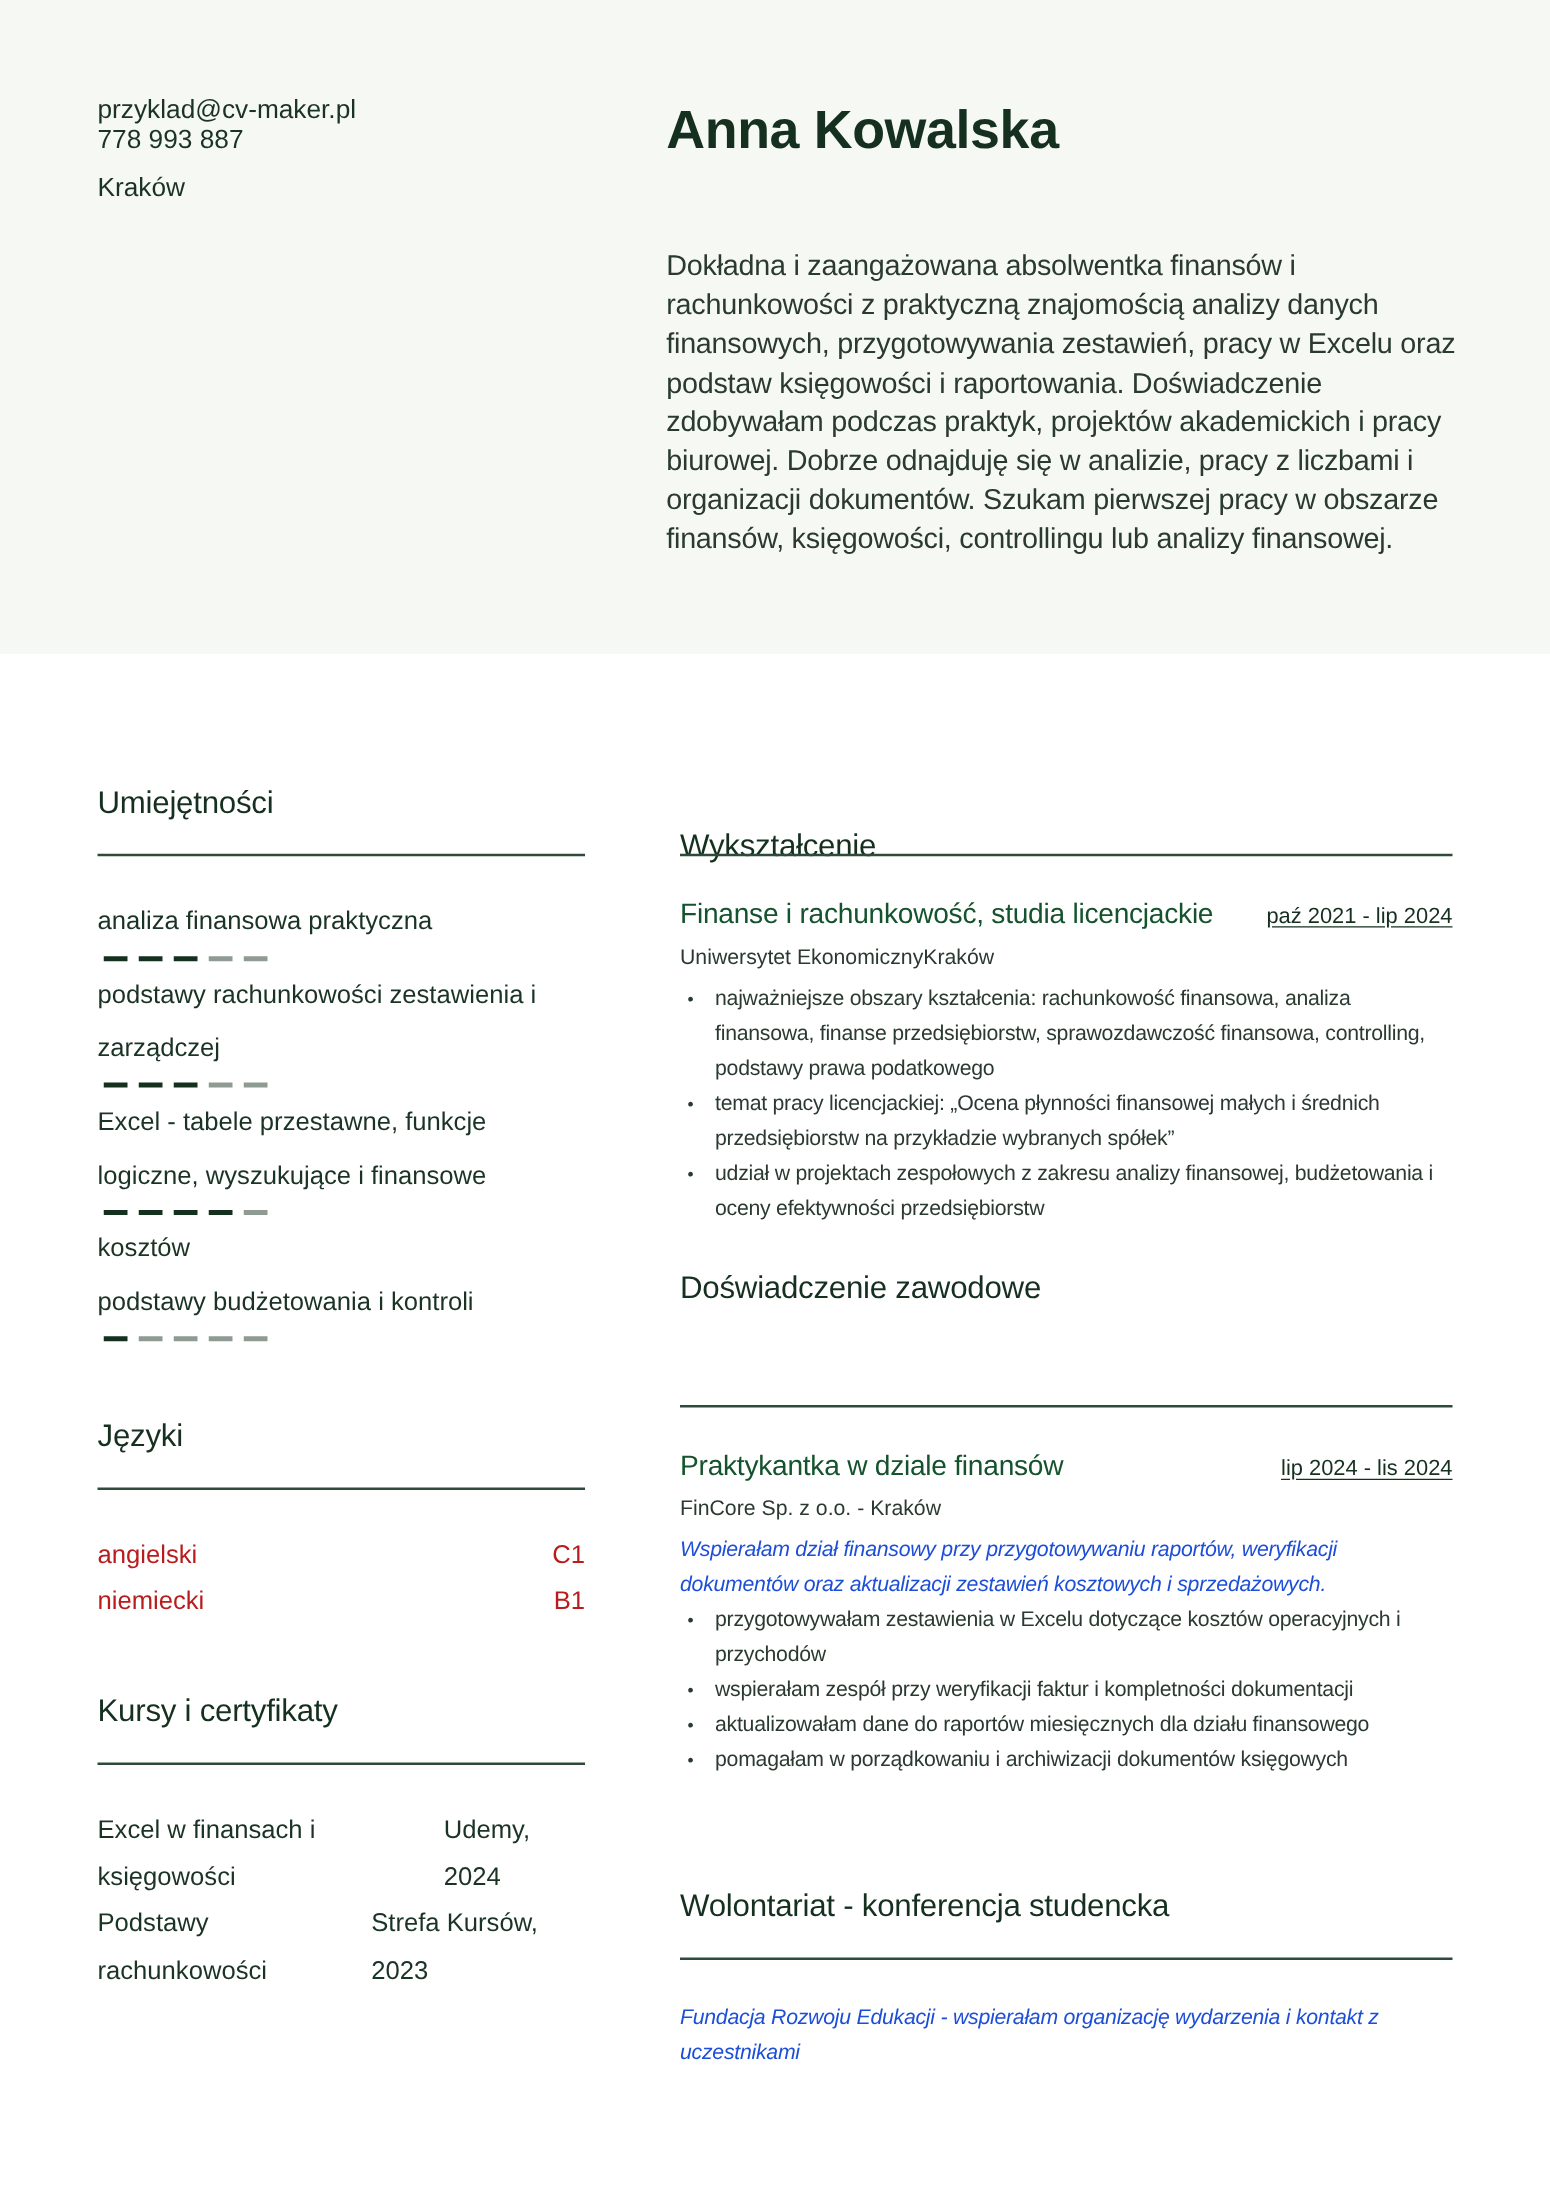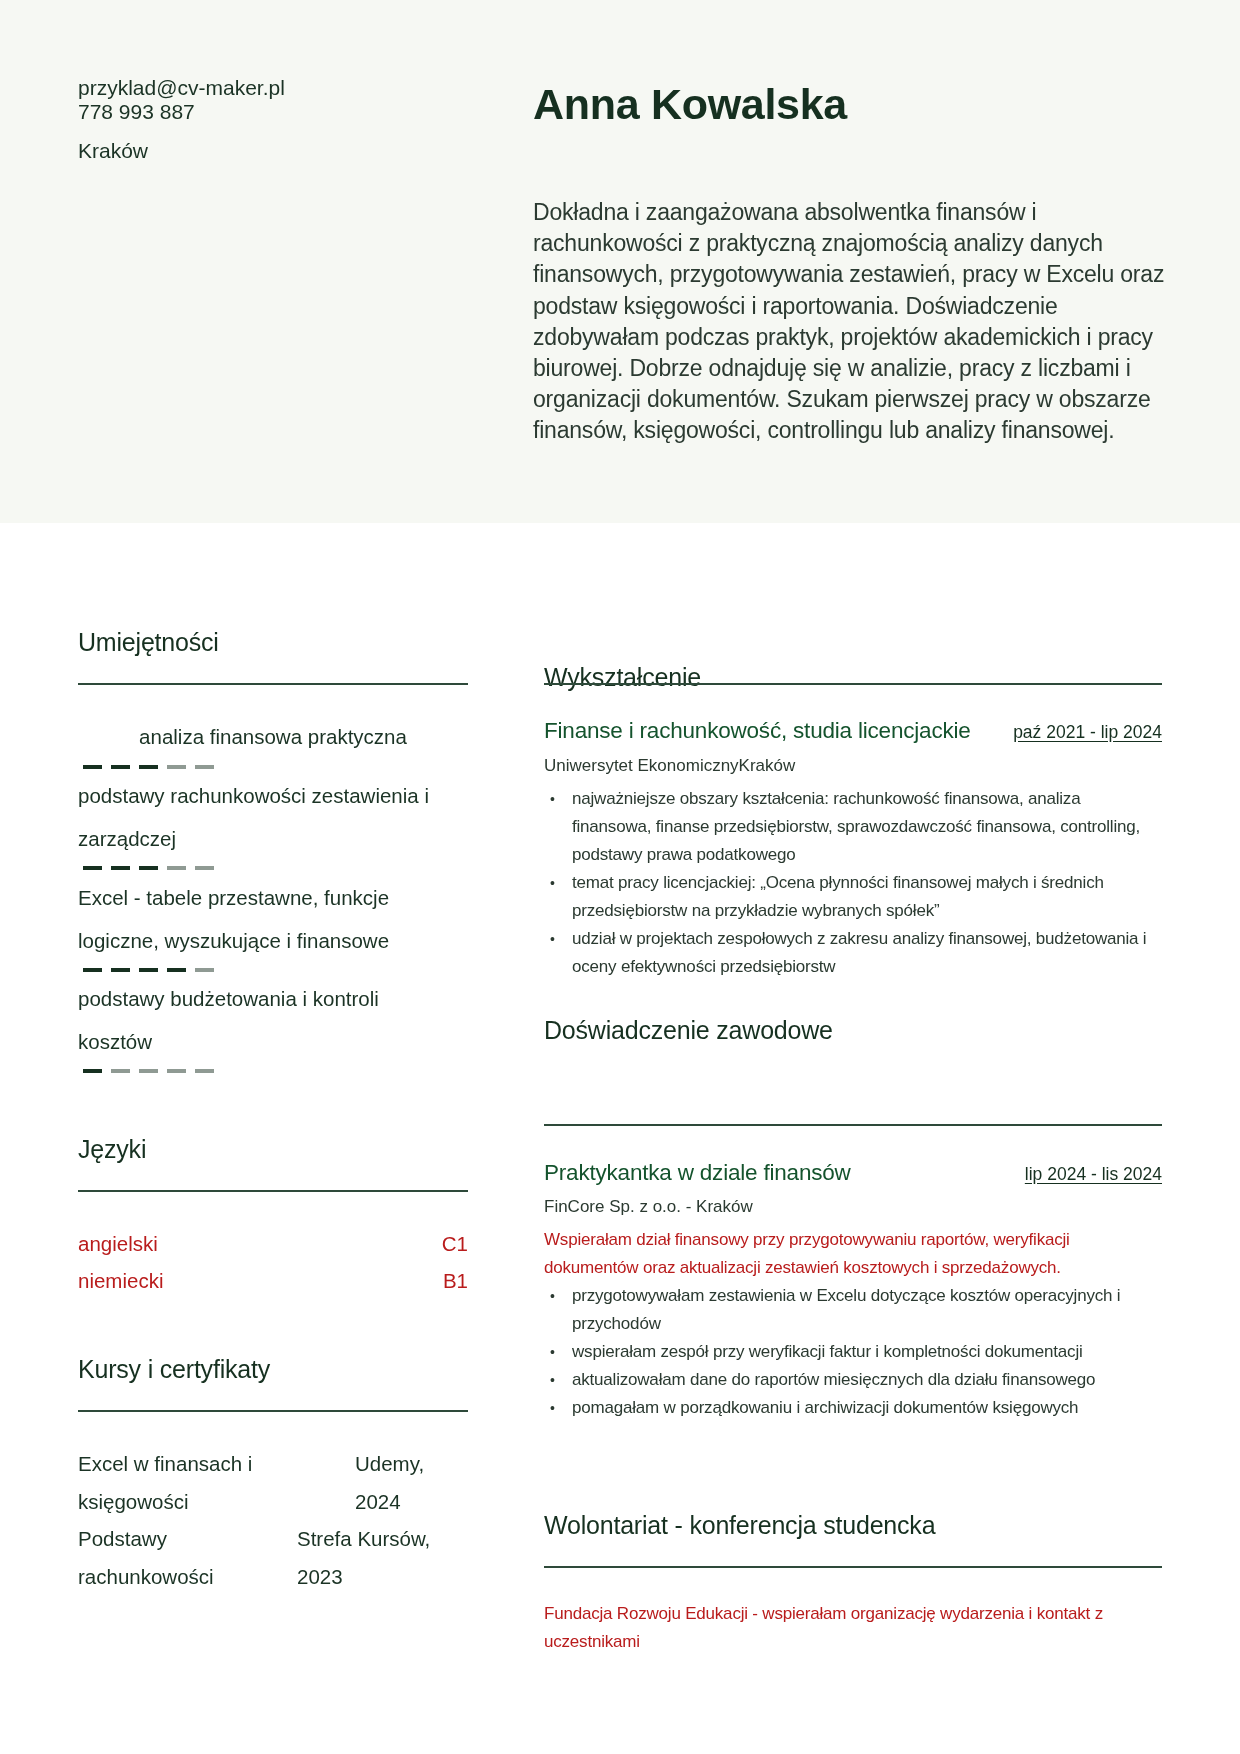--- a/index.html
+++ b/index.html
@@ -38,21 +38,21 @@
   .bar { position: absolute; top: 0; width: 19px; height: 4px; background: #8f9a93; }
   .bar.on { background: #163020; }
 
   .lang-row { position: absolute; left: 78px; width: 390px; font-size: 20.5px; display: flex; justify-content: space-between; color: #b91c1c; }
 
   .course { position: absolute; font-size: 20.5px; line-height: 37.5px; color: #1b3325; }
 
   .entry-title { position: absolute; left: 544px; font-size: 22.5px; color: #14532d; letter-spacing: -0.2px; }
   .entry-date { position: absolute; right: 78px; font-size: 17.5px; color: #163020; text-decoration: underline; text-underline-offset: 3px; }
   .entry-sub { position: absolute; left: 544px; font-size: 17px; color: #2b3a31; }
-  .entry-text { position: absolute; left: 544px; width: 620px; font-size: 17px; line-height: 28px; color: #b91c1c; letter-spacing: -0.2px; }
+  .entry-text { position: absolute; left: 544px; width: 620px; font-size: 17px; line-height: 28px; color: #1d4ed8; letter-spacing: -0.2px; font-style: italic; }
   ul.bullets { position: absolute; left: 544px; width: 620px; list-style: none; font-size: 17px; line-height: 28px; color: #2b3a31; letter-spacing: -0.2px; }
   ul.bullets li { position: relative; padding-left: 28px; }
   ul.bullets li .dot { position: absolute; left: 6px; top: 0; font-size: 14px; }
 </style>
 </head>
 <body>
 
 <div class="header-bg"></div>
 
 <div class="contact">
@@ -60,21 +60,21 @@
   <div>778 993 887</div>
   <div class="city">Kraków</div>
 </div>
 
 <div class="name">Anna Kowalska</div>
 <div class="summary">Dokładna i zaangażowana absolwentka finansów i rachunkowości z praktyczną znajomością analizy danych finansowych, przygotowywania zestawień, pracy w Excelu oraz podstaw księgowości i raportowania. Doświadczenie zdobywałam podczas praktyk, projektów akademickich i pracy biurowej. Dobrze odnajduję się w analizie, pracy z liczbami i organizacji dokumentów. Szukam pierwszej pracy w obszarze finansów, księgowości, controllingu lub analizy finansowej.</div>
 
 <div class="section-title left-col" style="top:628px;">Umiejętności</div>
 <div class="rule left" style="top:683px;"></div>
 
-<div class="skill" style="top:715px;text-align:center;">
+<div class="skill" style="top:715px;">
   <div>analiza finansowa praktyczna</div>
 </div>
 <div class="bars" style="top:765px;">
     <span class="bar on" style="left: 0px;"></span>
     <span class="bar on" style="left: 28px;"></span>
     <span class="bar on" style="left: 56px;"></span>
     <span class="bar" style="left: 84px;"></span>
     <span class="bar" style="left: 112px;"></span>
   </div>
 
@@ -96,22 +96,22 @@
 </div>
 <div class="bars" style="top:968px;">
     <span class="bar on" style="left: 0px;"></span>
     <span class="bar on" style="left: 28px;"></span>
     <span class="bar on" style="left: 56px;"></span>
     <span class="bar on" style="left: 84px;"></span>
     <span class="bar" style="left: 112px;"></span>
   </div>
 
 <div class="skill" style="top:977px;">
+  <div>kosztów</div>
   <div>podstawy budżetowania i kontroli</div>
-  <div>kosztów</div>
 </div>
 <div class="bars" style="top:1069px;">
     <span class="bar on" style="left: 0px;"></span>
     <span class="bar" style="left: 28px;"></span>
     <span class="bar" style="left: 56px;"></span>
     <span class="bar" style="left: 84px;"></span>
     <span class="bar" style="left: 112px;"></span>
   </div>
 
 <div class="section-title left-col" style="top:1135px;">Języki</div>

